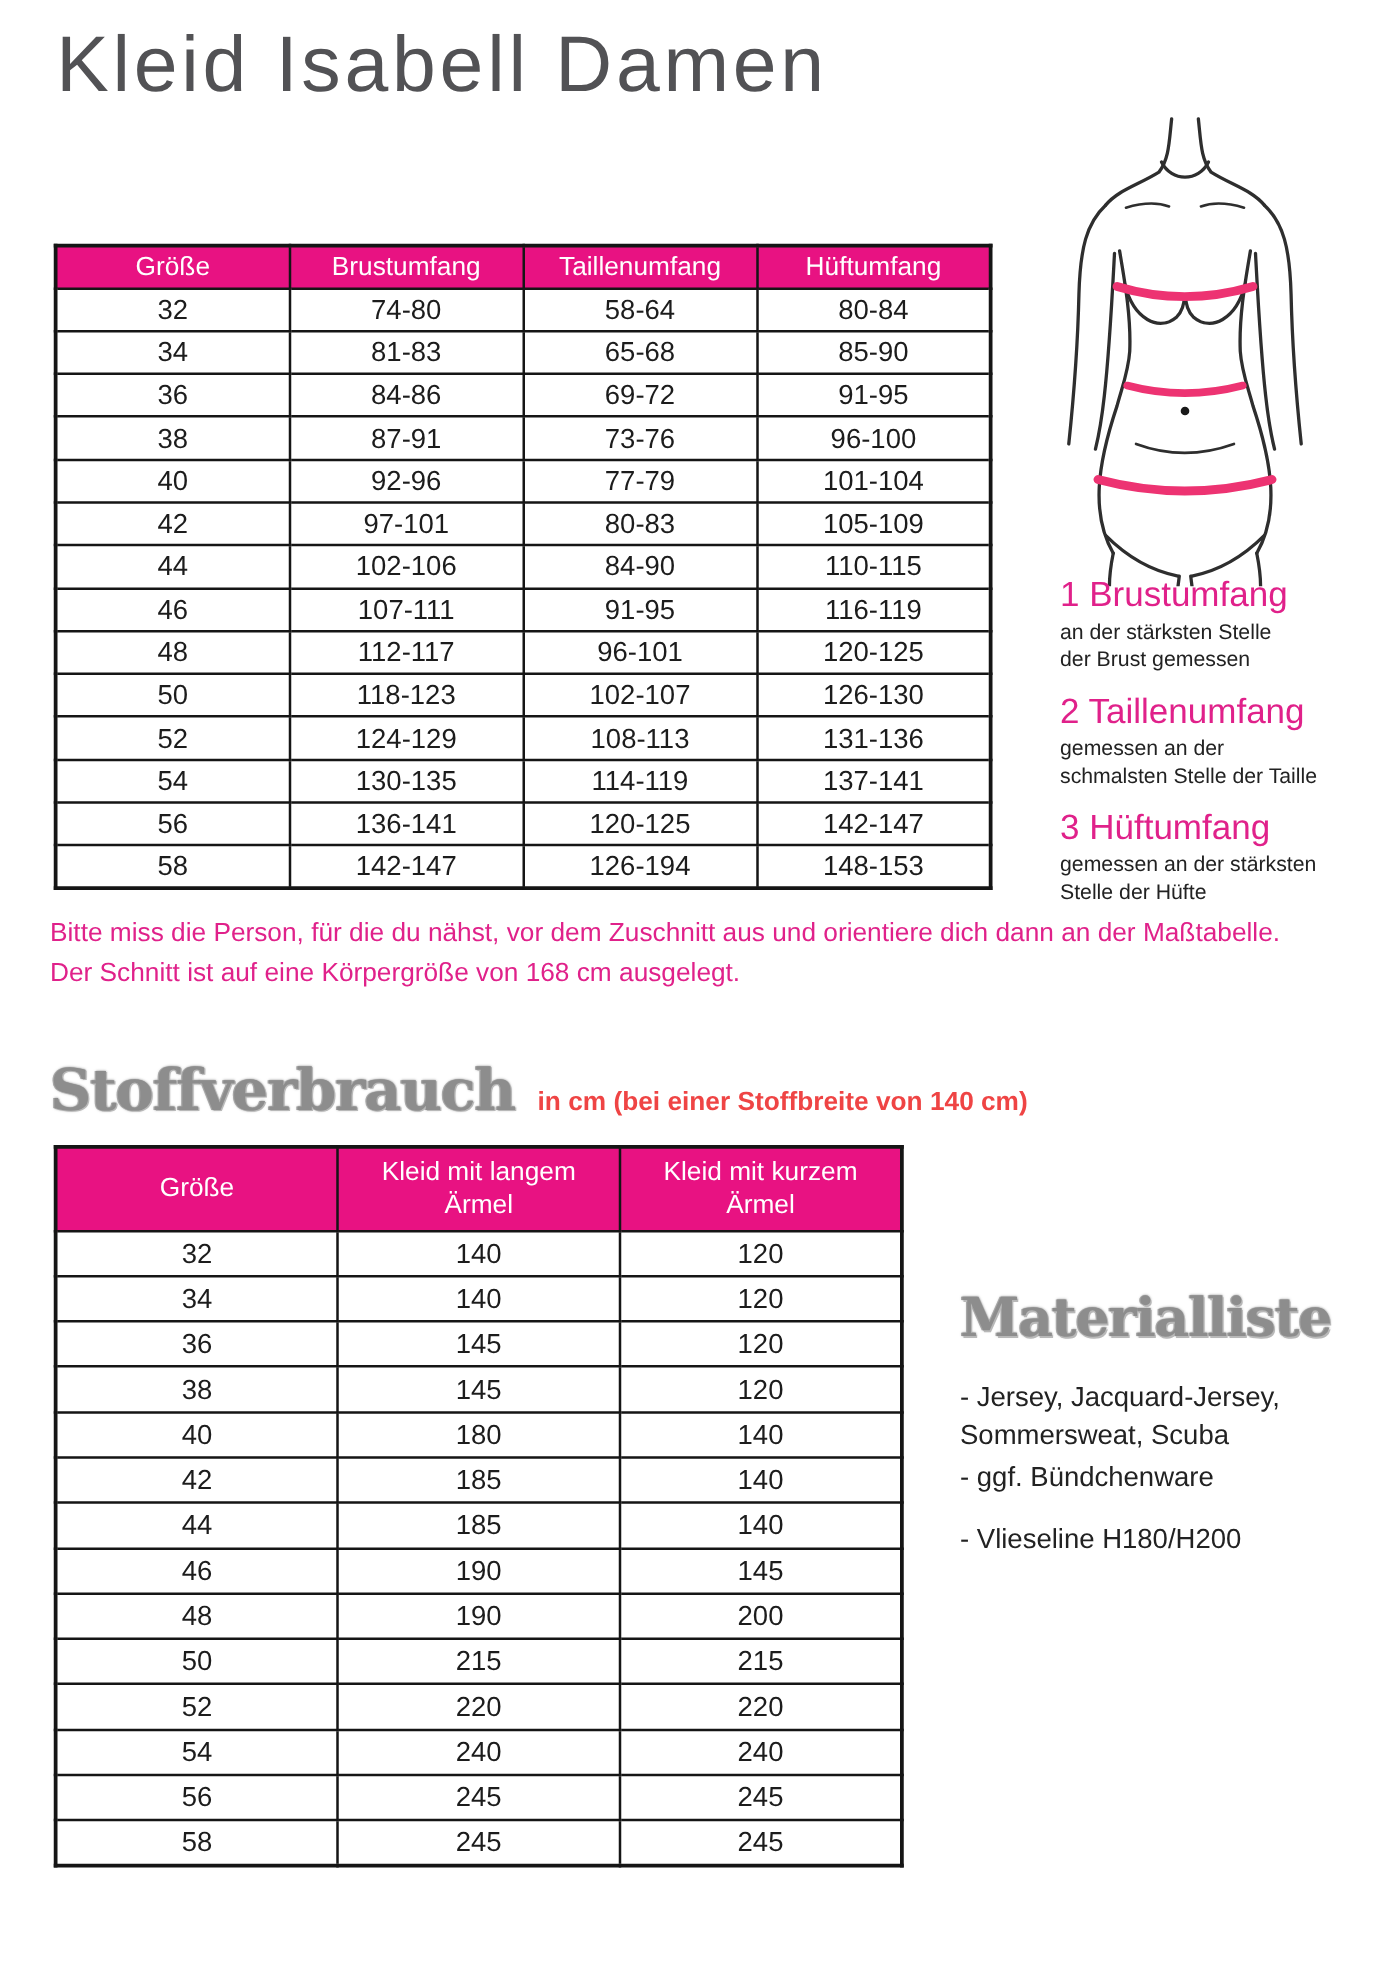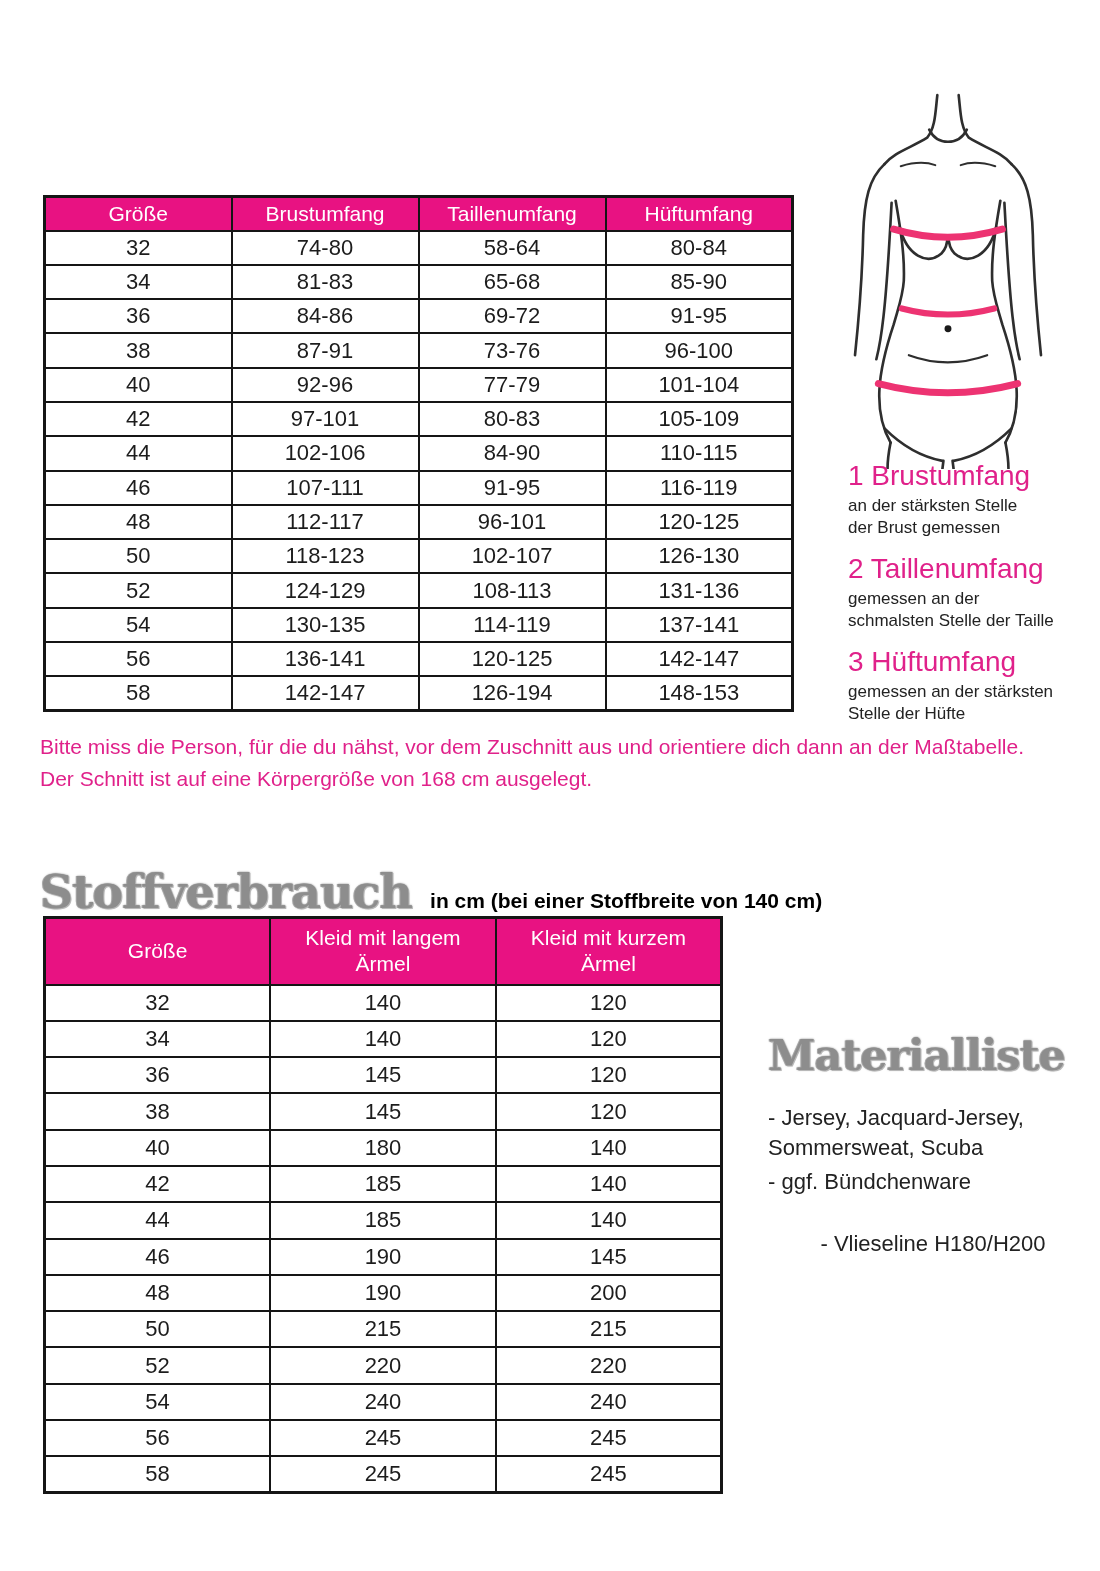--- a/index.html
+++ b/index.html
@@ -27,25 +27,25 @@
 
   
   .fancy {
     font-family: "DejaVu Serif", serif;
     font-weight: bold;
     color: #8d8d8d;
     letter-spacing: -1px;
     text-shadow: 1px 1px 0 #b8b8b8, -1px 0 0 #a6a6a6, 0 0 2px #777777;
   }
   .h-masstabelle { position: absolute; left: 42px; top: 112px; font-size: 45px; }
-  .h-stoff-row { position: absolute; left: 40px; top: 845px; display: flex; align-items: baseline; margin-top: 20px; }
+  .h-stoff-row { position: absolute; left: 40px; top: 845px; display: flex; align-items: baseline; }
   .h-stoff { font-size: 46px; }
   .h-stoff-sub {
     margin-left: 18px;
-    font-size: 21px; font-weight: bold; color: #000000;
+    font-size: 21px; font-weight: bold; color: #ef4444;
     letter-spacing: 0;
   }
   .h-material { position: absolute; left: 768px; top: 1030px; font-size: 43px; }
 
   
   table {
     position: absolute;
     border-collapse: collapse;
     table-layout: fixed;
     background: #ffffff;
@@ -97,27 +97,28 @@
     font-size: 21px; line-height: 1.5;
     color: #E0218A;
   }
 
   
   .materials {
     position: absolute; left: 768px; top: 1103px; width: 330px;
     font-size: 22px; color: #222222; line-height: 1.38;
   }
   .material-item { white-space: pre-line; margin-bottom: 3px; }
-  .material-item.last { margin-top: 32px; text-align: center; }
+  .material-item.last { margin-top: 19px; }
 </style>
 </head>
 <body>
 
 <div class="page">
 
+  <h1 class="title">Kleid Isabell Damen</h1>
 
 
   <table class="t1">
     <thead>
       <tr>
           <th>Größe</th>
           <th>Brustumfang</th>
           <th>Taillenumfang</th>
           <th>Hüftumfang</th>
         </tr>

